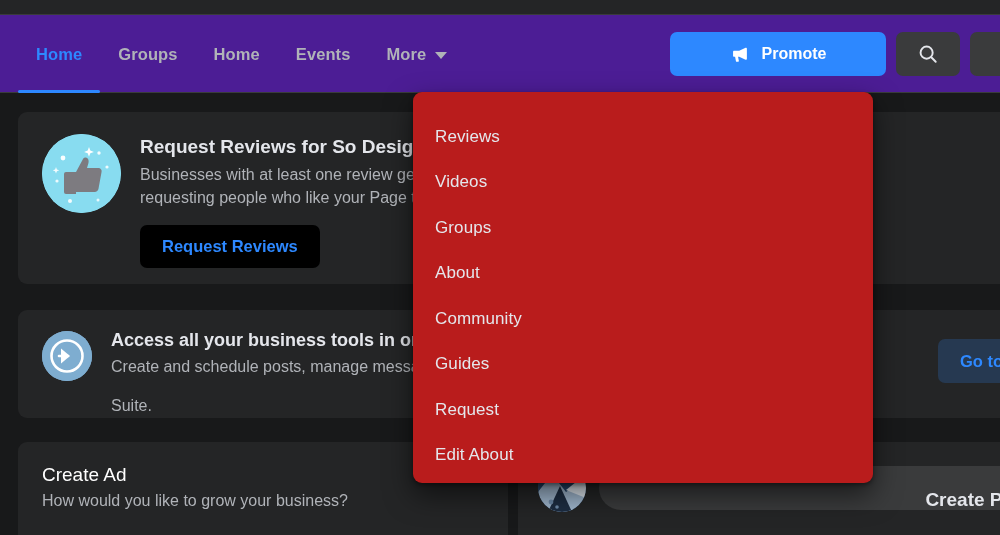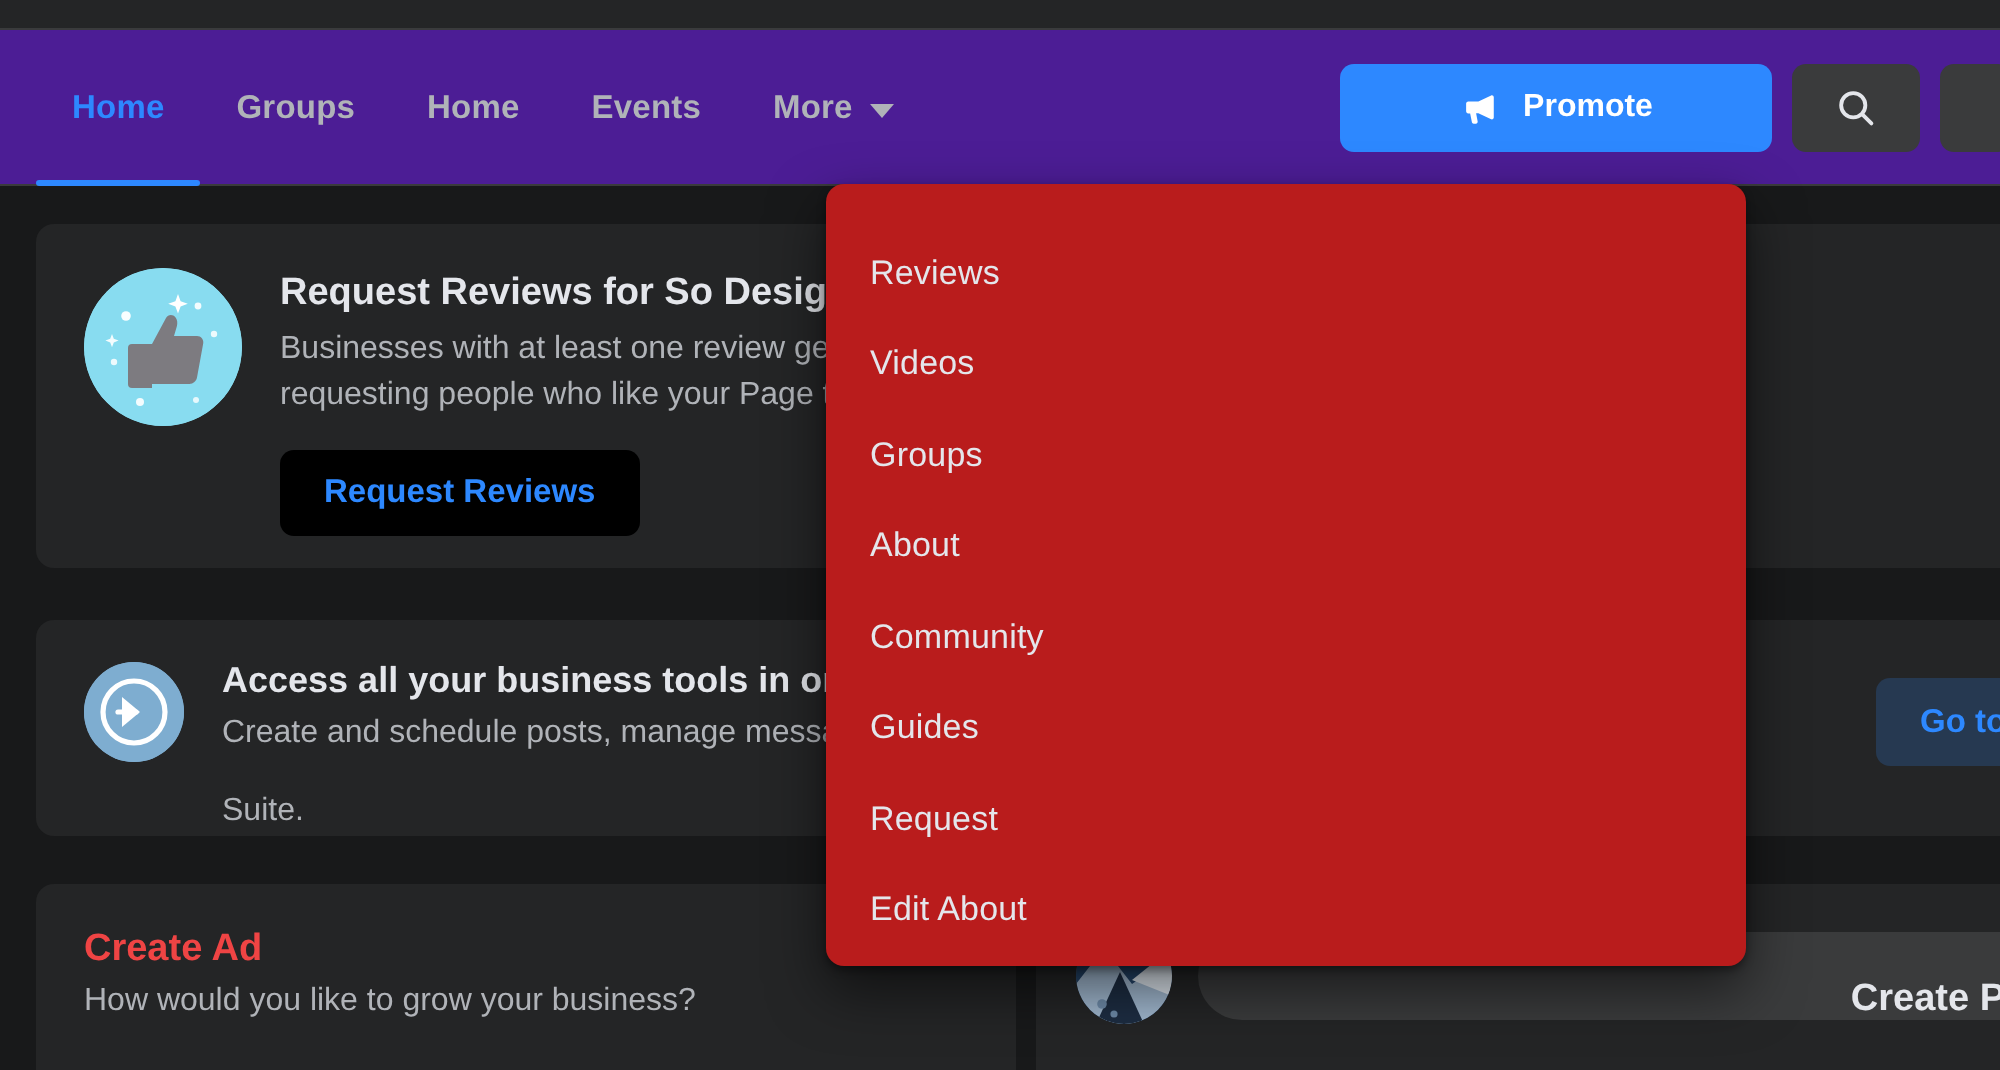--- a/index.html
+++ b/index.html
@@ -240,22 +240,22 @@
     font-size: 16.5px;
     font-weight: 700;
     cursor: pointer;
     white-space: nowrap;
   }
 
   
   #card-createad .ca-inner { padding: 22px 24px; }
   .ca-title {
     font-size: 19px;
-    font-weight: 700;
-    color: #ef4444;
+    font-weight: 400;
+    color: #ffffff;
   }
   .ca-sub {
     font-size: 16px;
     color: #b0b3b8;
     margin-top: 6px;
   }
 
   
   .cp-inner {
     display: flex;

